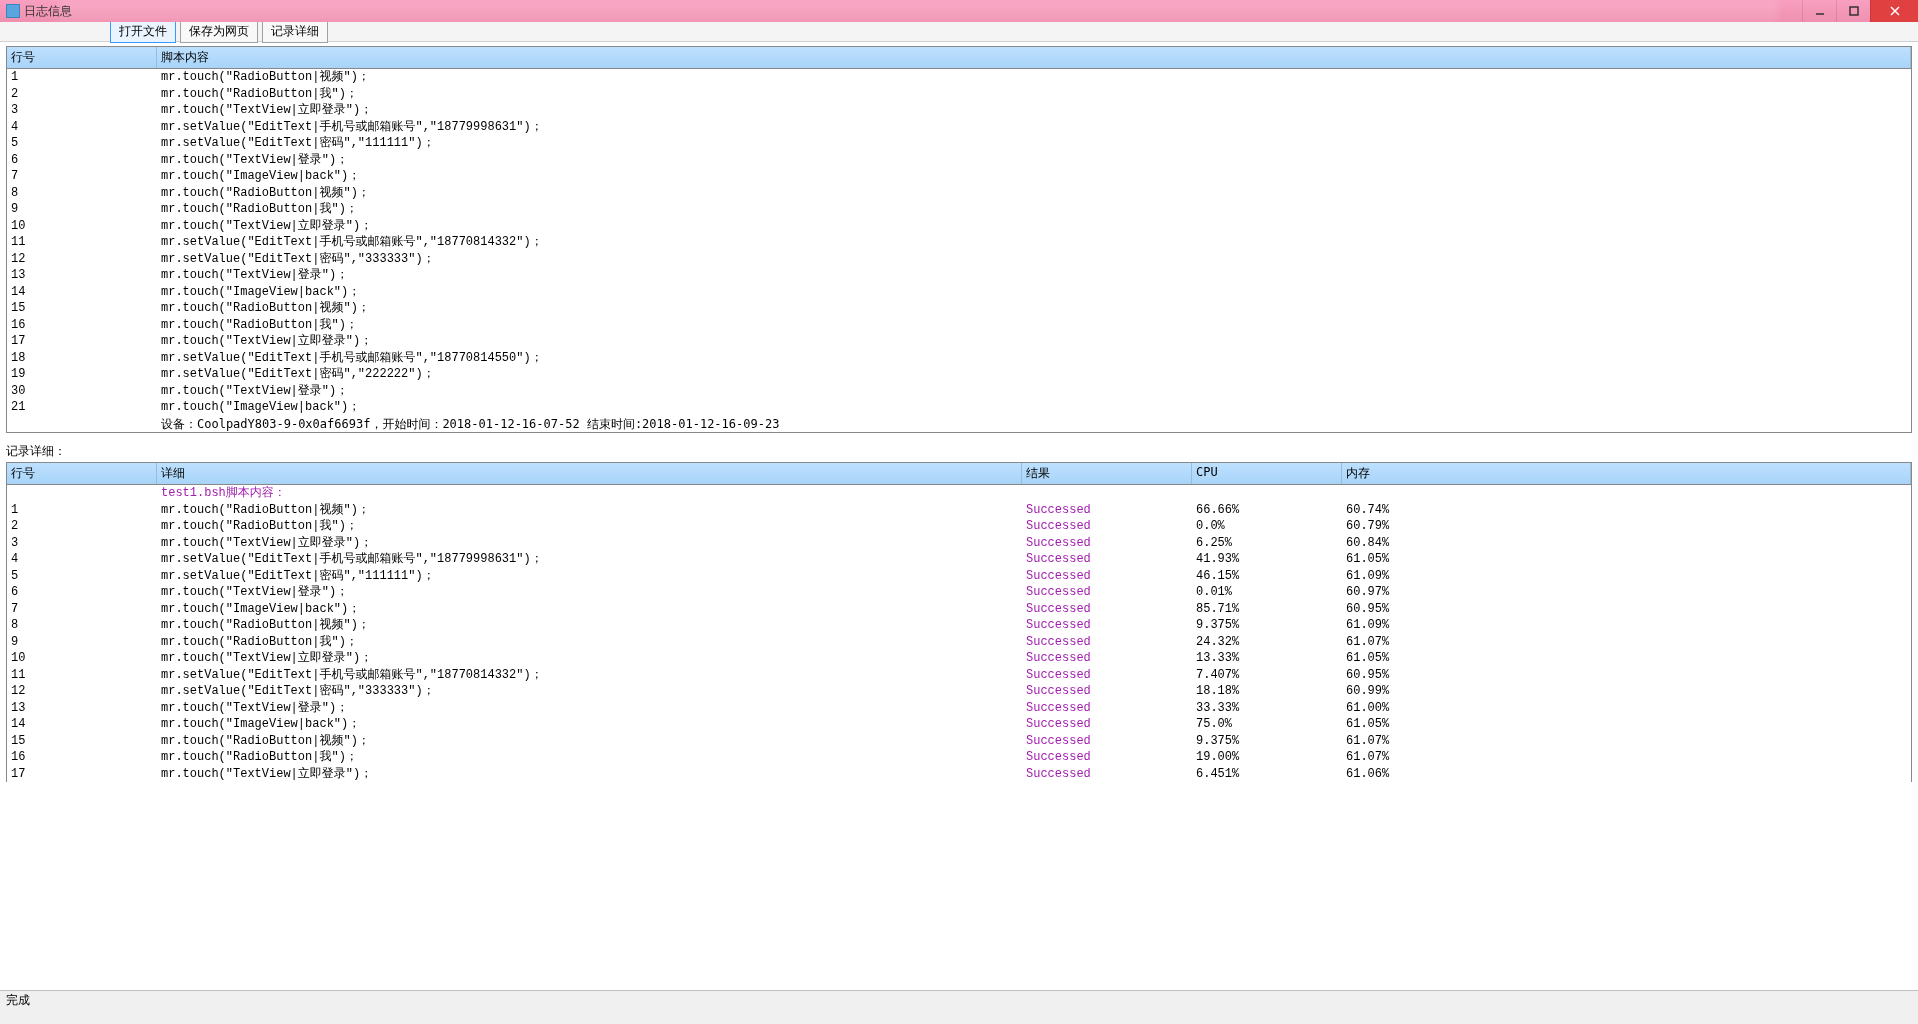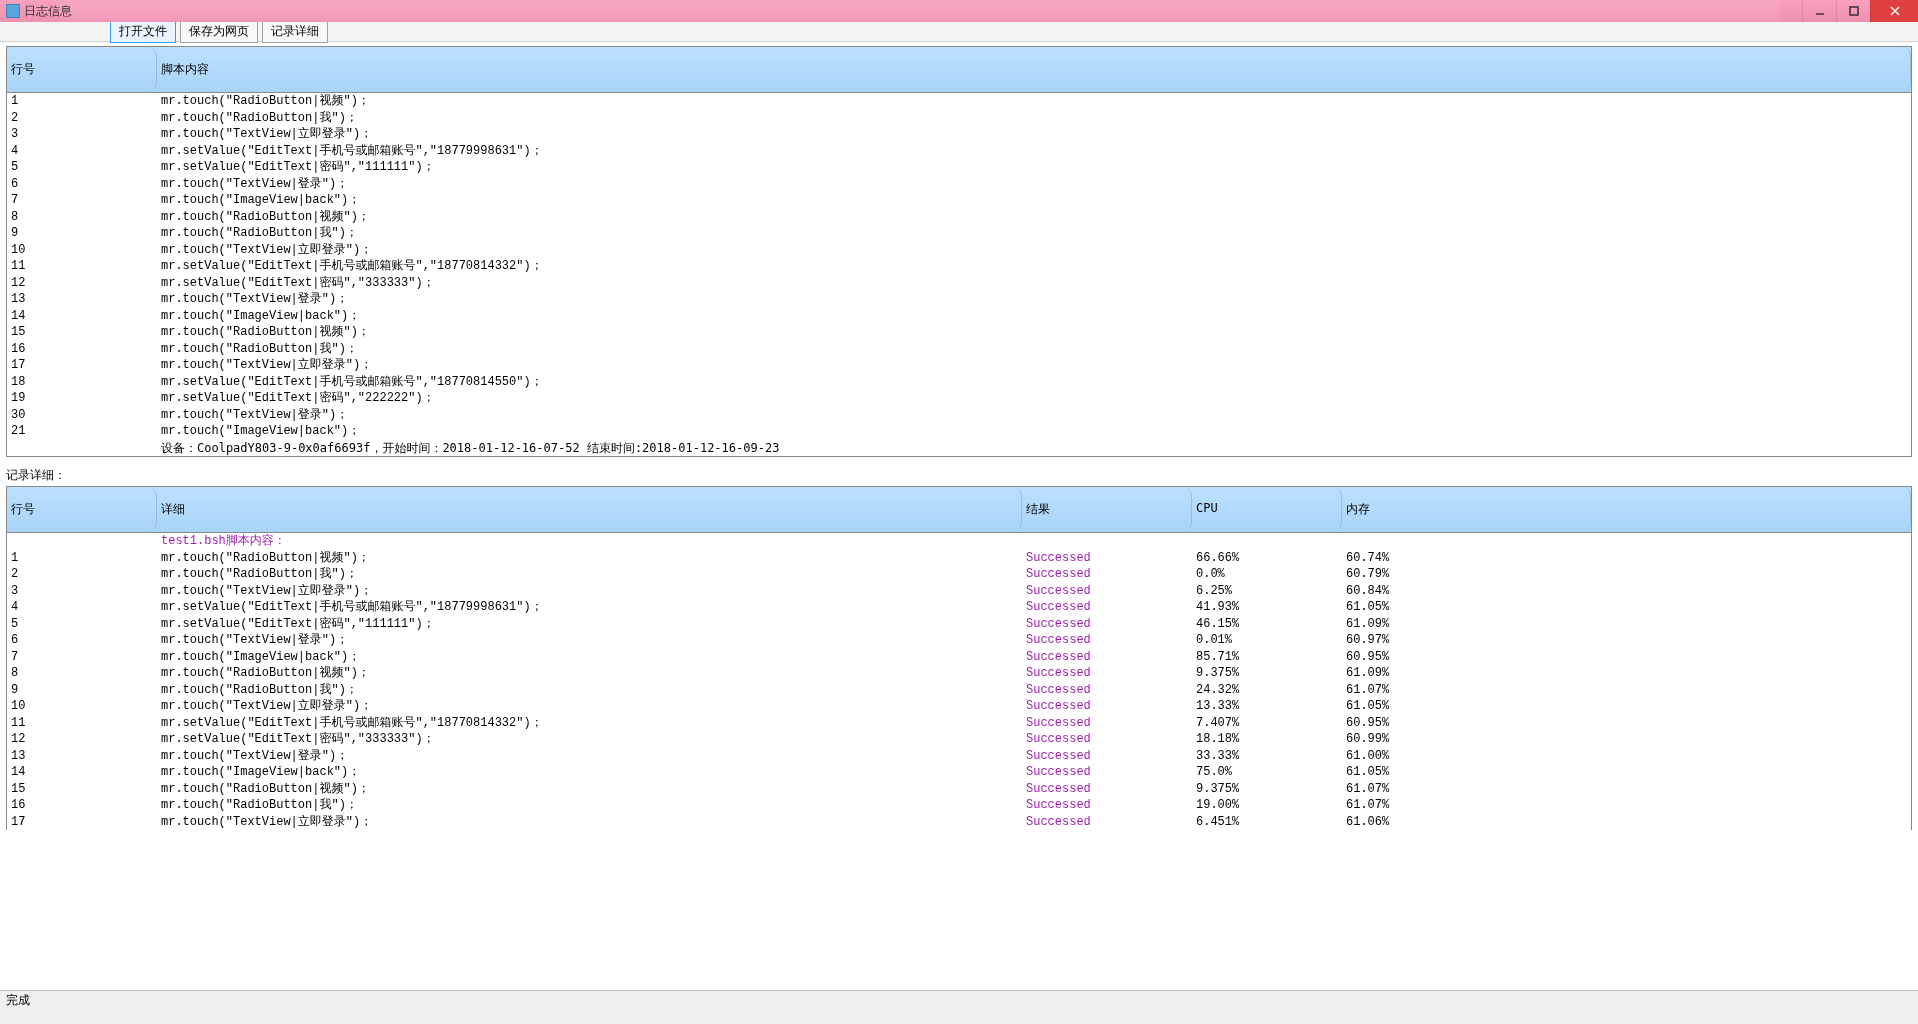--- a/index.html
+++ b/index.html
@@ -82,23 +82,22 @@
   border: 1px solid #888;
   margin-bottom: 8px;
 }
 .table-header {
   background: linear-gradient(to bottom, #bde0ff, #a8d4f8);
   display: flex;
   border-bottom: 1px solid #888;
   font-family: "SimSun", monospace;
 }
 .table-header > div {
-  padding: 14px 4px;
+  padding: 2px 4px;
   border-right: 1px solid #9abcd8;
-  border-radius: 9px;
 }
 .table-body {
   background: #fff;
 }
 .row {
   display: flex;
   font-family: "Courier New", "SimSun", monospace;
   line-height: 16.5px;
 }
 .row > div {

